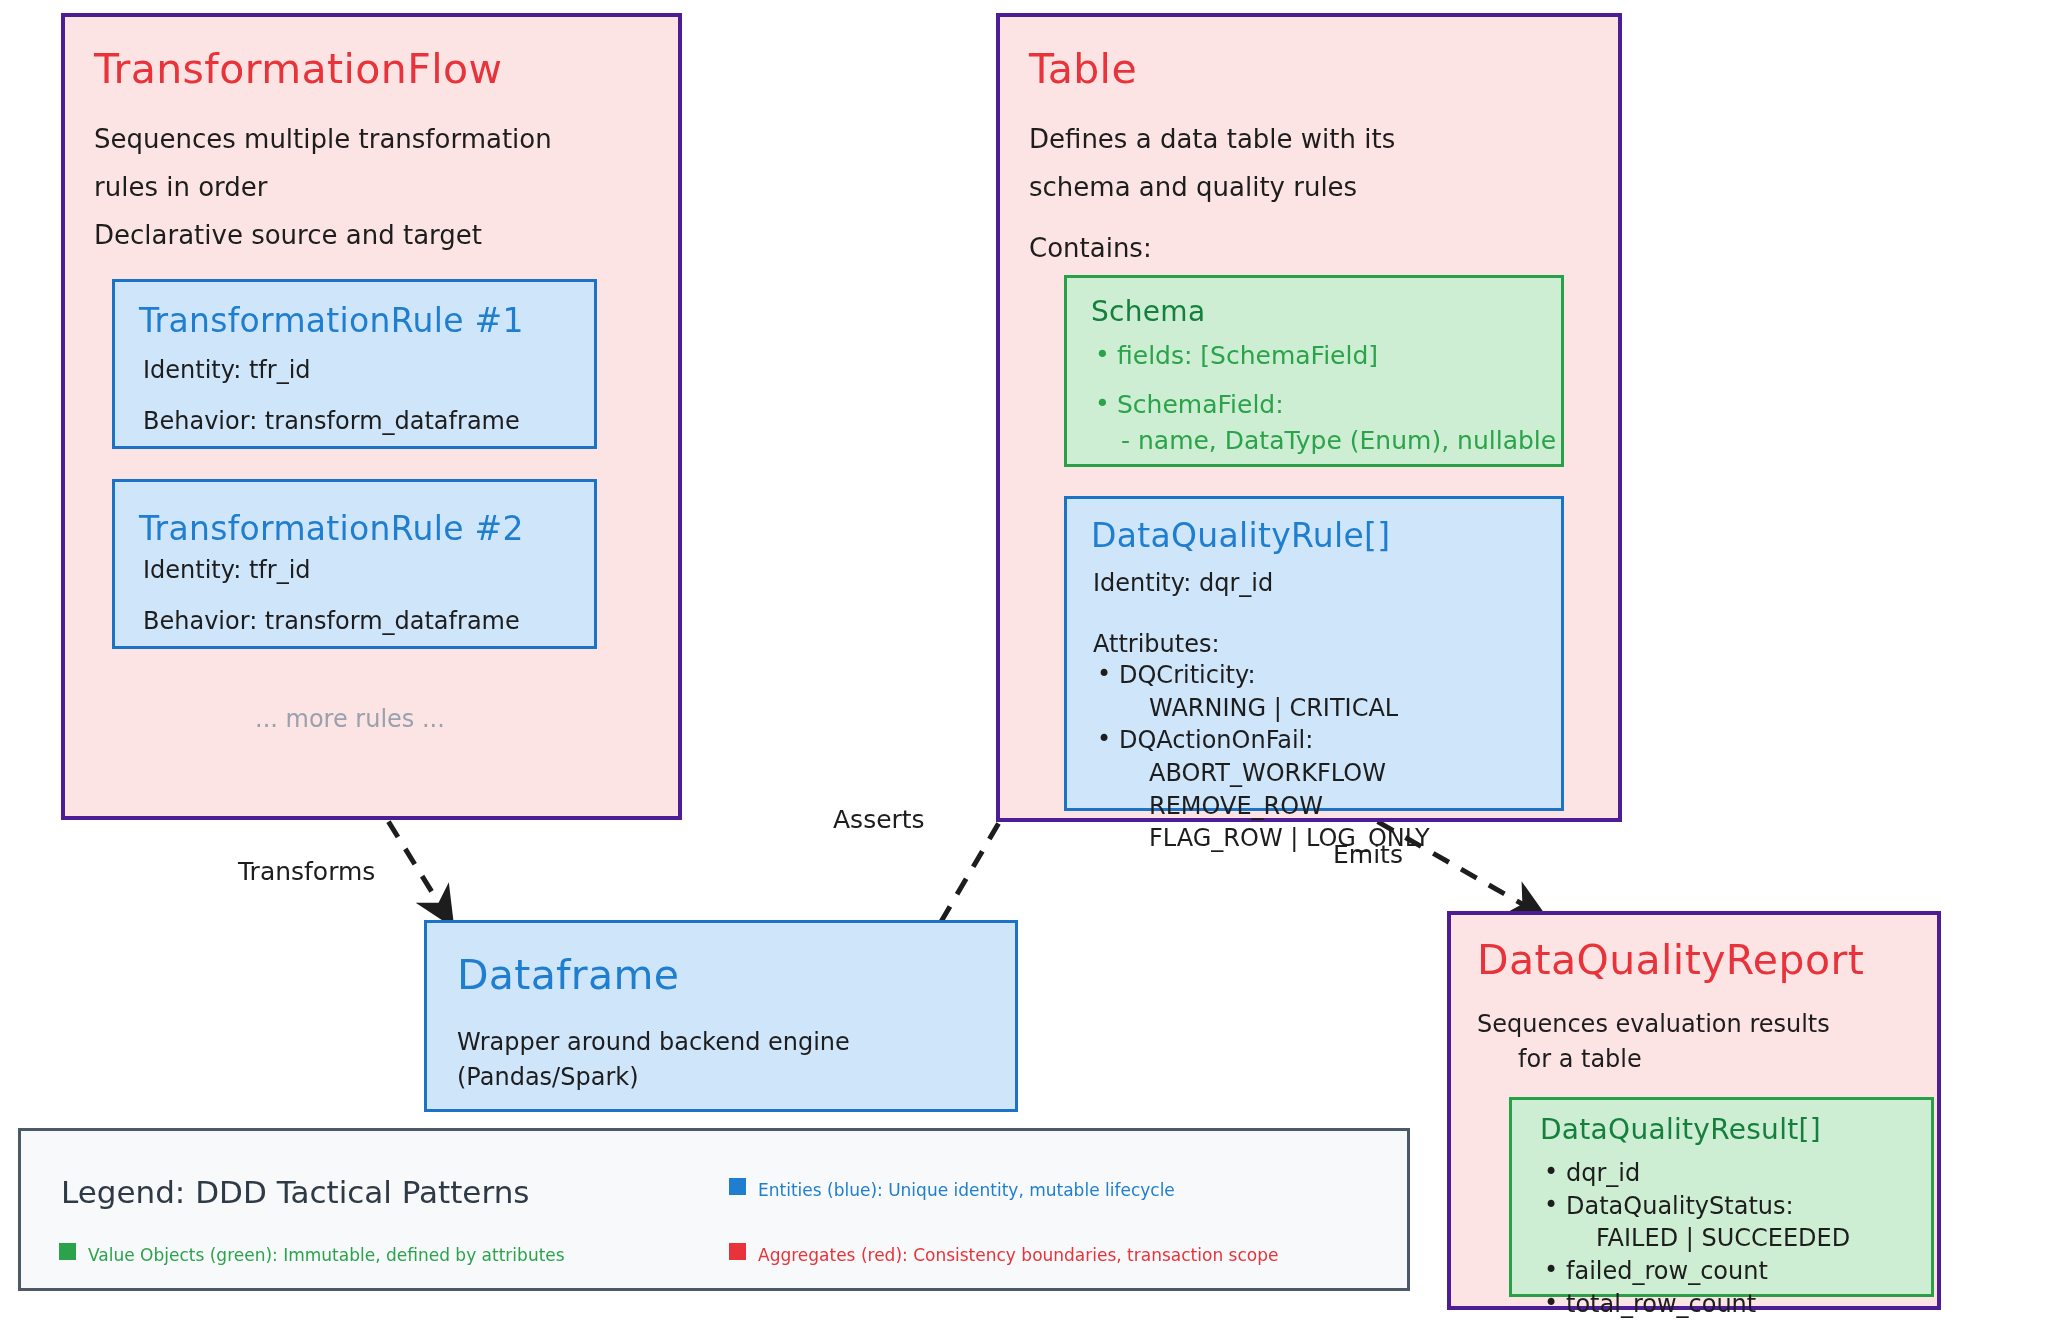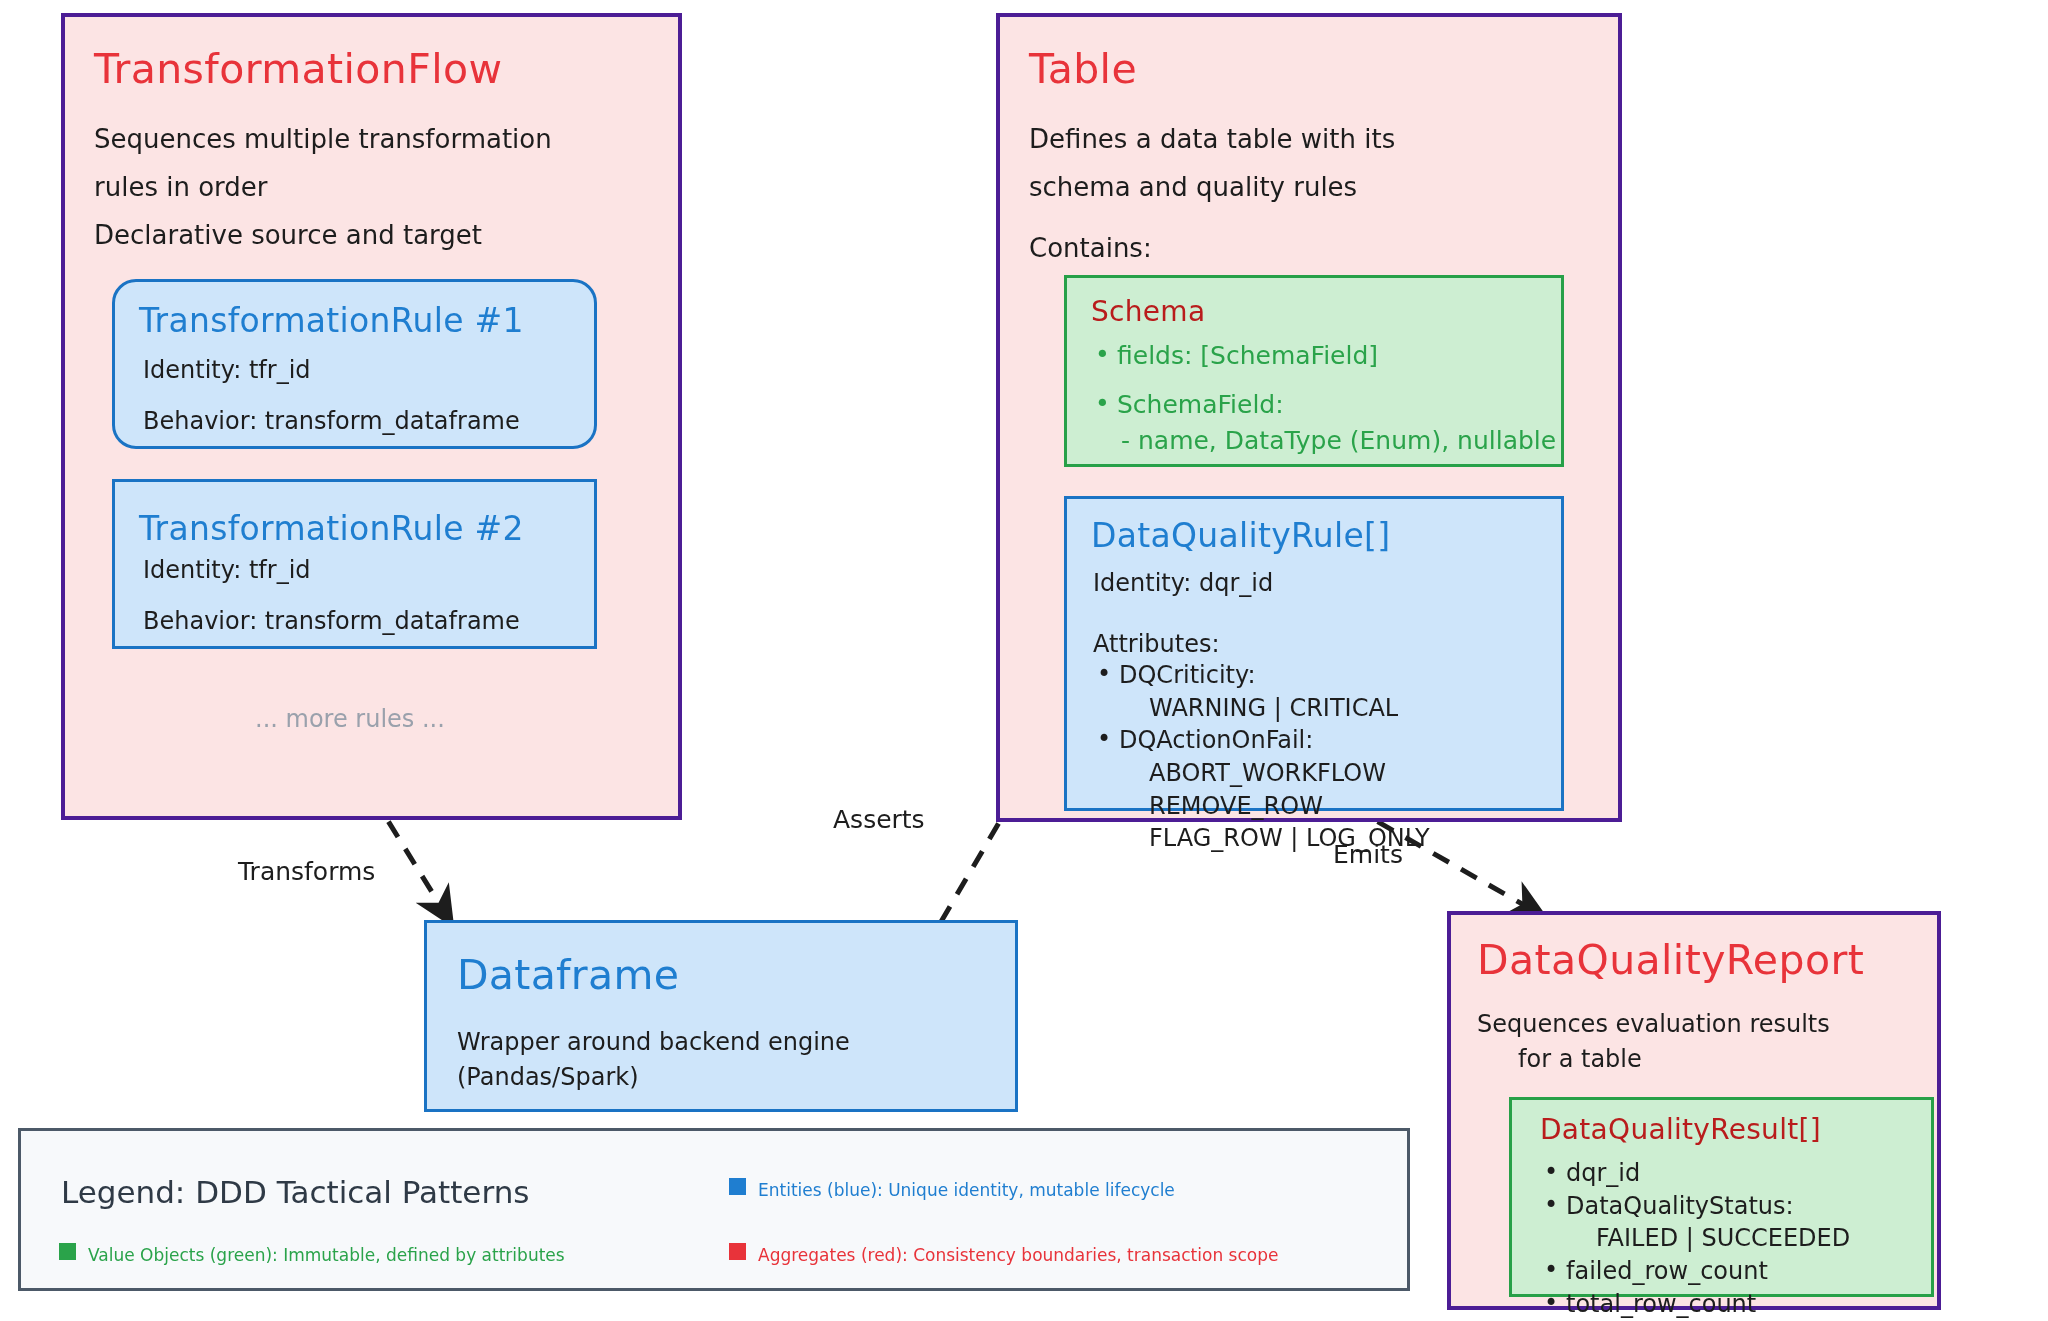--- a/index.html
+++ b/index.html
@@ -11,21 +11,21 @@
 
   
   .box{position:absolute;box-sizing:border-box;}
   .agg{background:#fce4e4;border:4px solid #4c1d95;}
   .ent{background:#cee5fa;border:3px solid #1a73c4;}
   .vo {background:#cdeed2;border:3px solid #27a048;}
 
   
   .t-agg{color:#e8333a;font-size:41px;line-height:1;letter-spacing:.4px;}
   .t-ent{color:#1f7ed0;font-size:33px;line-height:1;letter-spacing:.3px;}
-  .t-vo {color:#b91c1c;font-size:28px;line-height:1;letter-spacing:.3px;}
+  .t-vo {color:#15803d;font-size:28px;line-height:1;letter-spacing:.3px;}
   .body-txt{color:#1d1d1d;font-size:26px;line-height:1.42;}
   .small-txt{color:#1d1d1d;font-size:24px;line-height:1.36;}
   .muted{color:#9aa1ac;font-size:24px;}
   .green-txt{color:#2aa34a;font-size:25px;line-height:1.46;}
 
   ul.bul{list-style:none;margin:0;padding:0;}
   ul.bul li{position:relative;padding-left:26px;}
   ul.bul li:before{content:"•";position:absolute;left:4px;top:-1px;}
 
   .sub{padding-left:30px;display:block;}
@@ -68,21 +68,21 @@
   <div class="edge-lbl" style="left:1333px;top:840px;">Emits</div>
 
   <div class="box agg" style="left:61px;top:13px;width:621px;height:807px;">
 
     <div class="t-agg" style="position:absolute;left:29px;top:32px;">TransformationFlow</div>
 
     <div class="body-txt" style="position:absolute;left:29px;top:104px;">Sequences multiple transformation</div>
     <div class="body-txt" style="position:absolute;left:29px;top:152px;">rules in order</div>
     <div class="body-txt" style="position:absolute;left:29px;top:200px;">Declarative source and target</div>
 
-    <div class="box ent" style="left:47px;top:262px;width:485px;height:170px;border-radius:24px;">
+    <div class="box ent" style="left:47px;top:262px;width:485px;height:170px;">
       <div class="t-ent" style="position:absolute;left:24px;top:22px;">TransformationRule #1</div>
       <div class="small-txt" style="position:absolute;left:28px;top:72px;">Identity: tfr_id</div>
       <div class="small-txt" style="position:absolute;left:28px;top:123px;">Behavior: transform_dataframe</div>
     </div>
 
     <div class="box ent" style="left:47px;top:462px;width:485px;height:170px;">
       <div class="t-ent" style="position:absolute;left:24px;top:30px;">TransformationRule #2</div>
       <div class="small-txt" style="position:absolute;left:28px;top:72px;">Identity: tfr_id</div>
       <div class="small-txt" style="position:absolute;left:28px;top:123px;">Behavior: transform_dataframe</div>
     </div>

